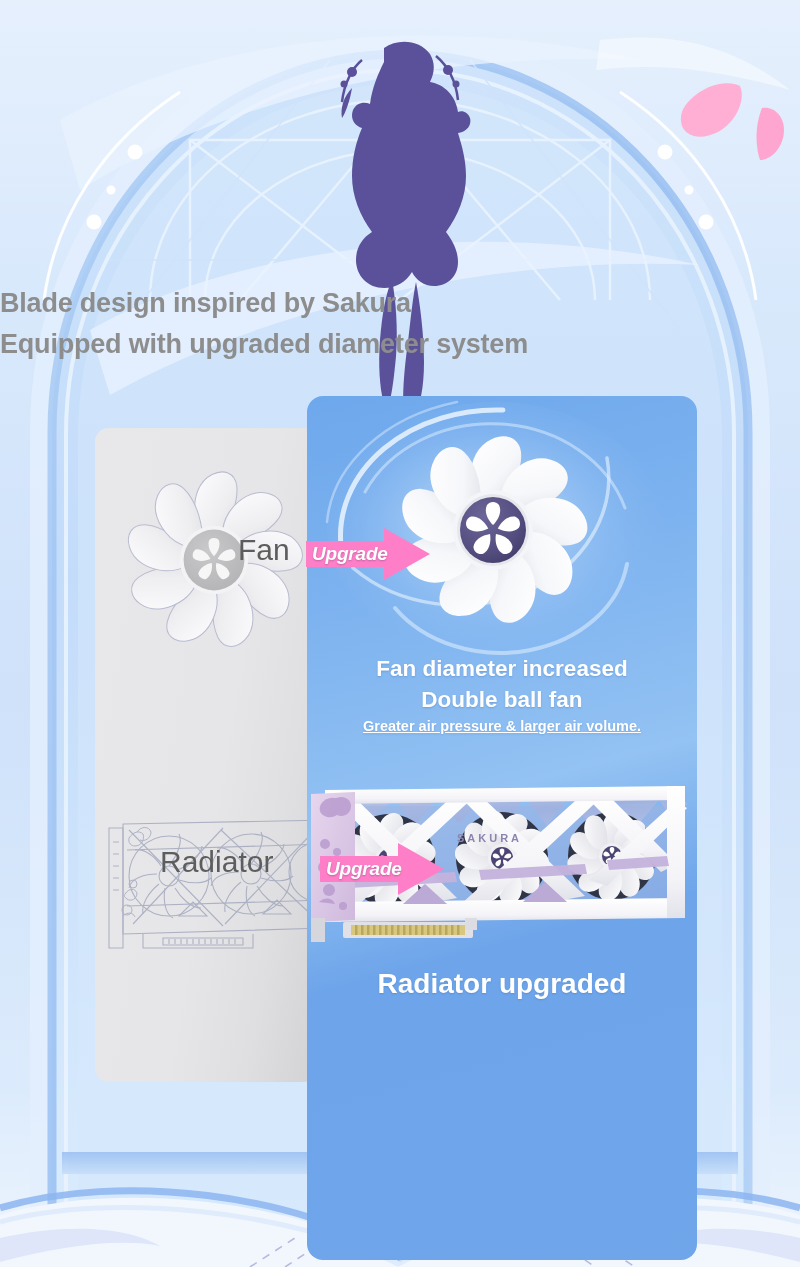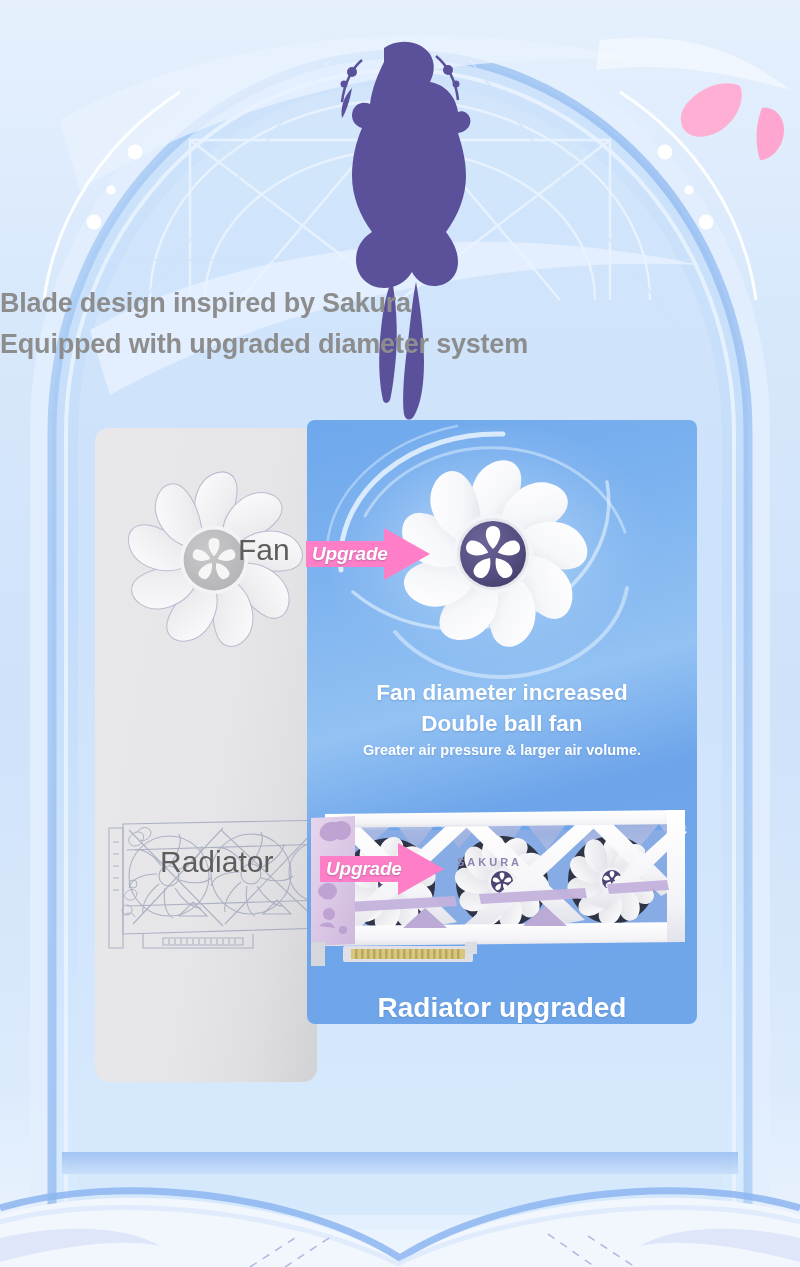--- a/index.html
+++ b/index.html
@@ -52,42 +52,43 @@
     font-size:30px;
     font-weight:400;
     white-space:nowrap;
     z-index:6;
   }
   #label-fan { left:238px; top:533px; }
   #label-radiator { left:160px; top:845px; }
 
   
   #new-card {
-    position:absolute; left:307px; top:420px;
-    width:390px; height:604px;
-    border-radius:8px;
+    position:absolute; left:307px; top:396px;
+    width:390px; height:864px;
+    border-radius:16px;
     overflow:hidden;
     z-index:8;
     background:linear-gradient(165deg,#6ea8ec 0%,#7cb2ef 22%,#93c2f3 46%,#6ea5ea 62%,#6fa6ea 100%);
   }
   .fan-stage {
     position:absolute; left:0; top:0; width:390px; height:262px;
   }
   .new-fan-wrap {
     position:absolute; left:86px; top:34px; width:200px; height:200px;
   }
   .cap-block { position:absolute; width:390px; text-align:center; color:#ffffff; }
   #fan-caption { top:258px; }
   #fan-caption .cap-main {
     display:block; font-size:22.5px; font-weight:bold; line-height:1.36;
     text-shadow:0 1px 2px rgba(40,80,140,.25);
   }
   #fan-caption .cap-sub {
     display:block; font-size:14.5px; font-weight:bold; margin-top:3px;
     text-shadow:0 1px 2px rgba(40,80,140,.22);
+    text-decoration:underline;
   }
   #gpu-stage {
     position:absolute; left:0px; top:390px; width:390px; height:185px;
   }
   #radiator-caption { top:568px; }
   #radiator-caption .cap-main {
     display:block; font-size:28px; font-weight:bold; line-height:1.42;
     text-shadow:0 1px 2px rgba(40,80,140,.25);
   }
 

